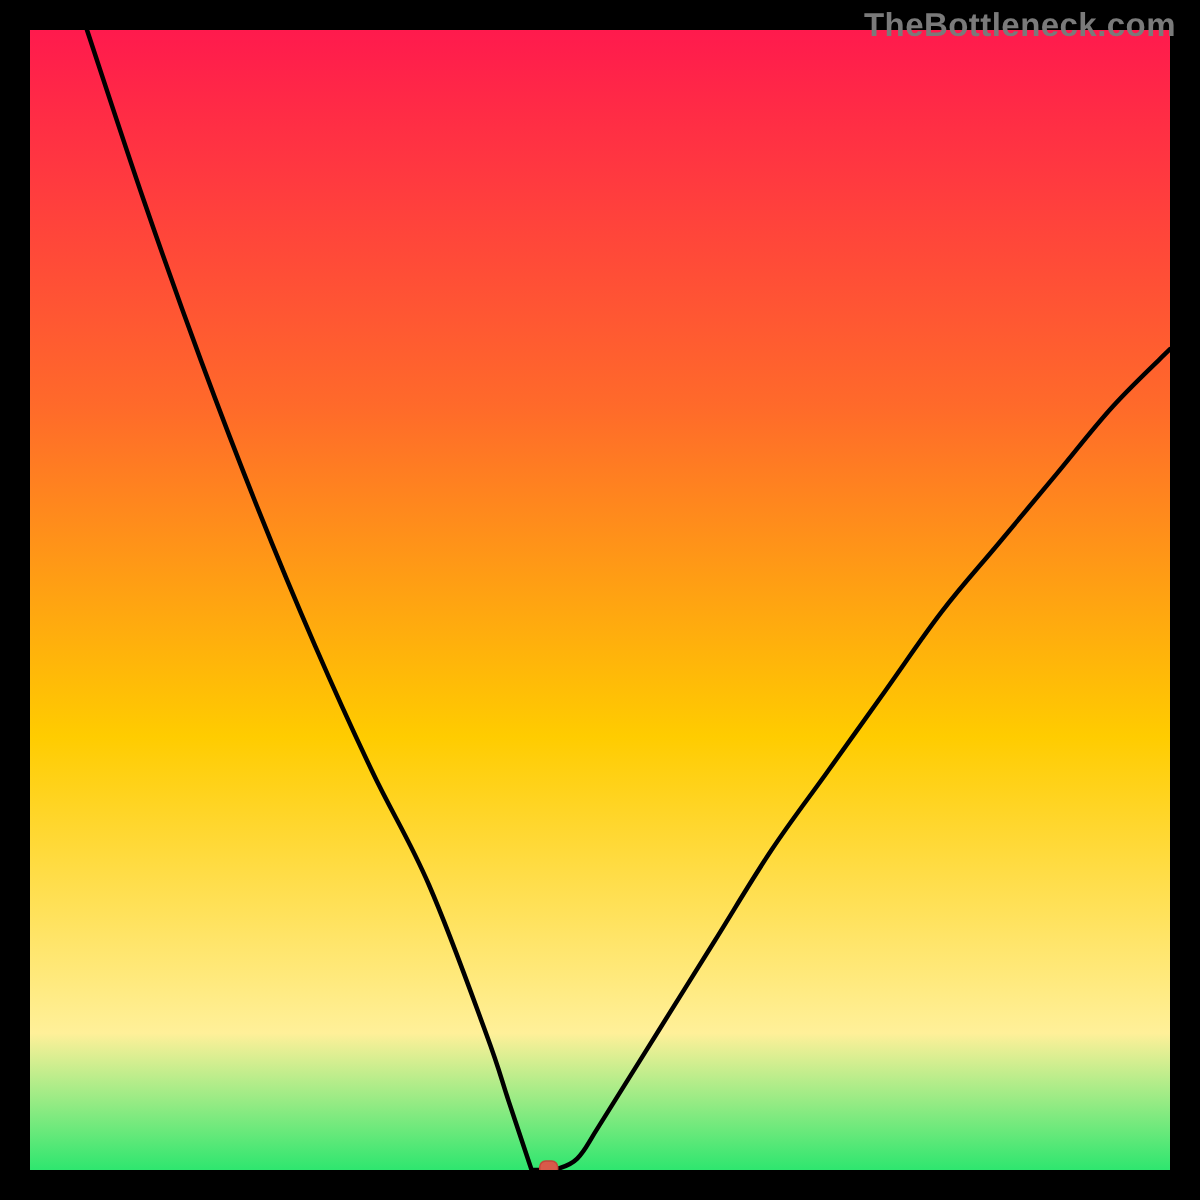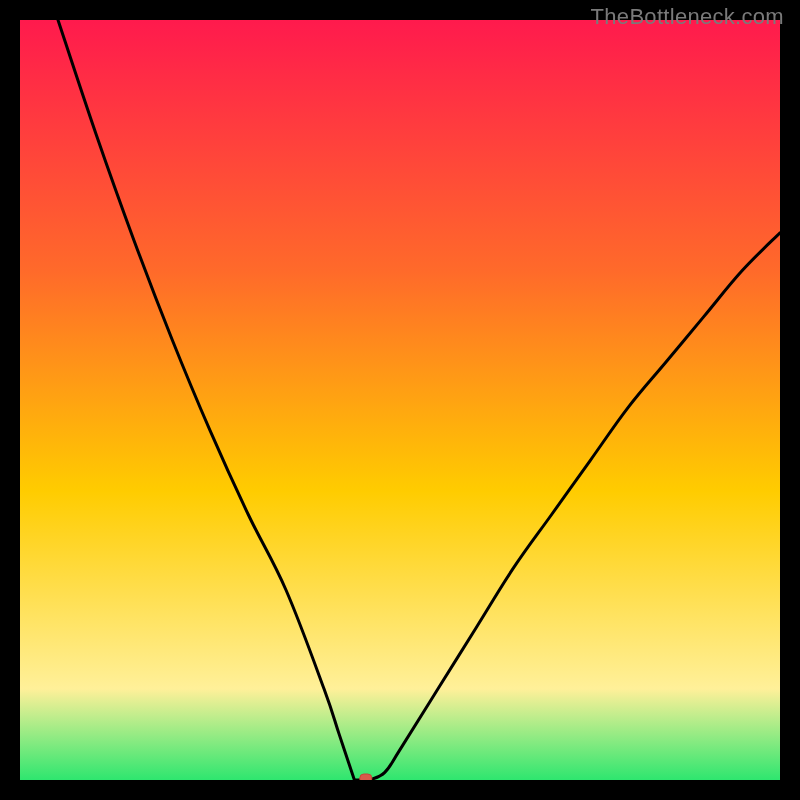--- a/index.html
+++ b/index.html
@@ -16,21 +16,21 @@
     width: 800px;
     height: 800px;
     background: #000;
   }
   .watermark {
     position: absolute;
     top: 4px;
     right: 16px;
     color: #7a7a7a;
     font-size: 22px;
-    font-weight: 400;
+    font-weight: 700;
     letter-spacing: 0.3px;
     z-index: 10;
   }
   .plot {
     position: absolute;
     left: 20px;
     top: 20px;
     width: 760px;
     height: 760px;
   }

